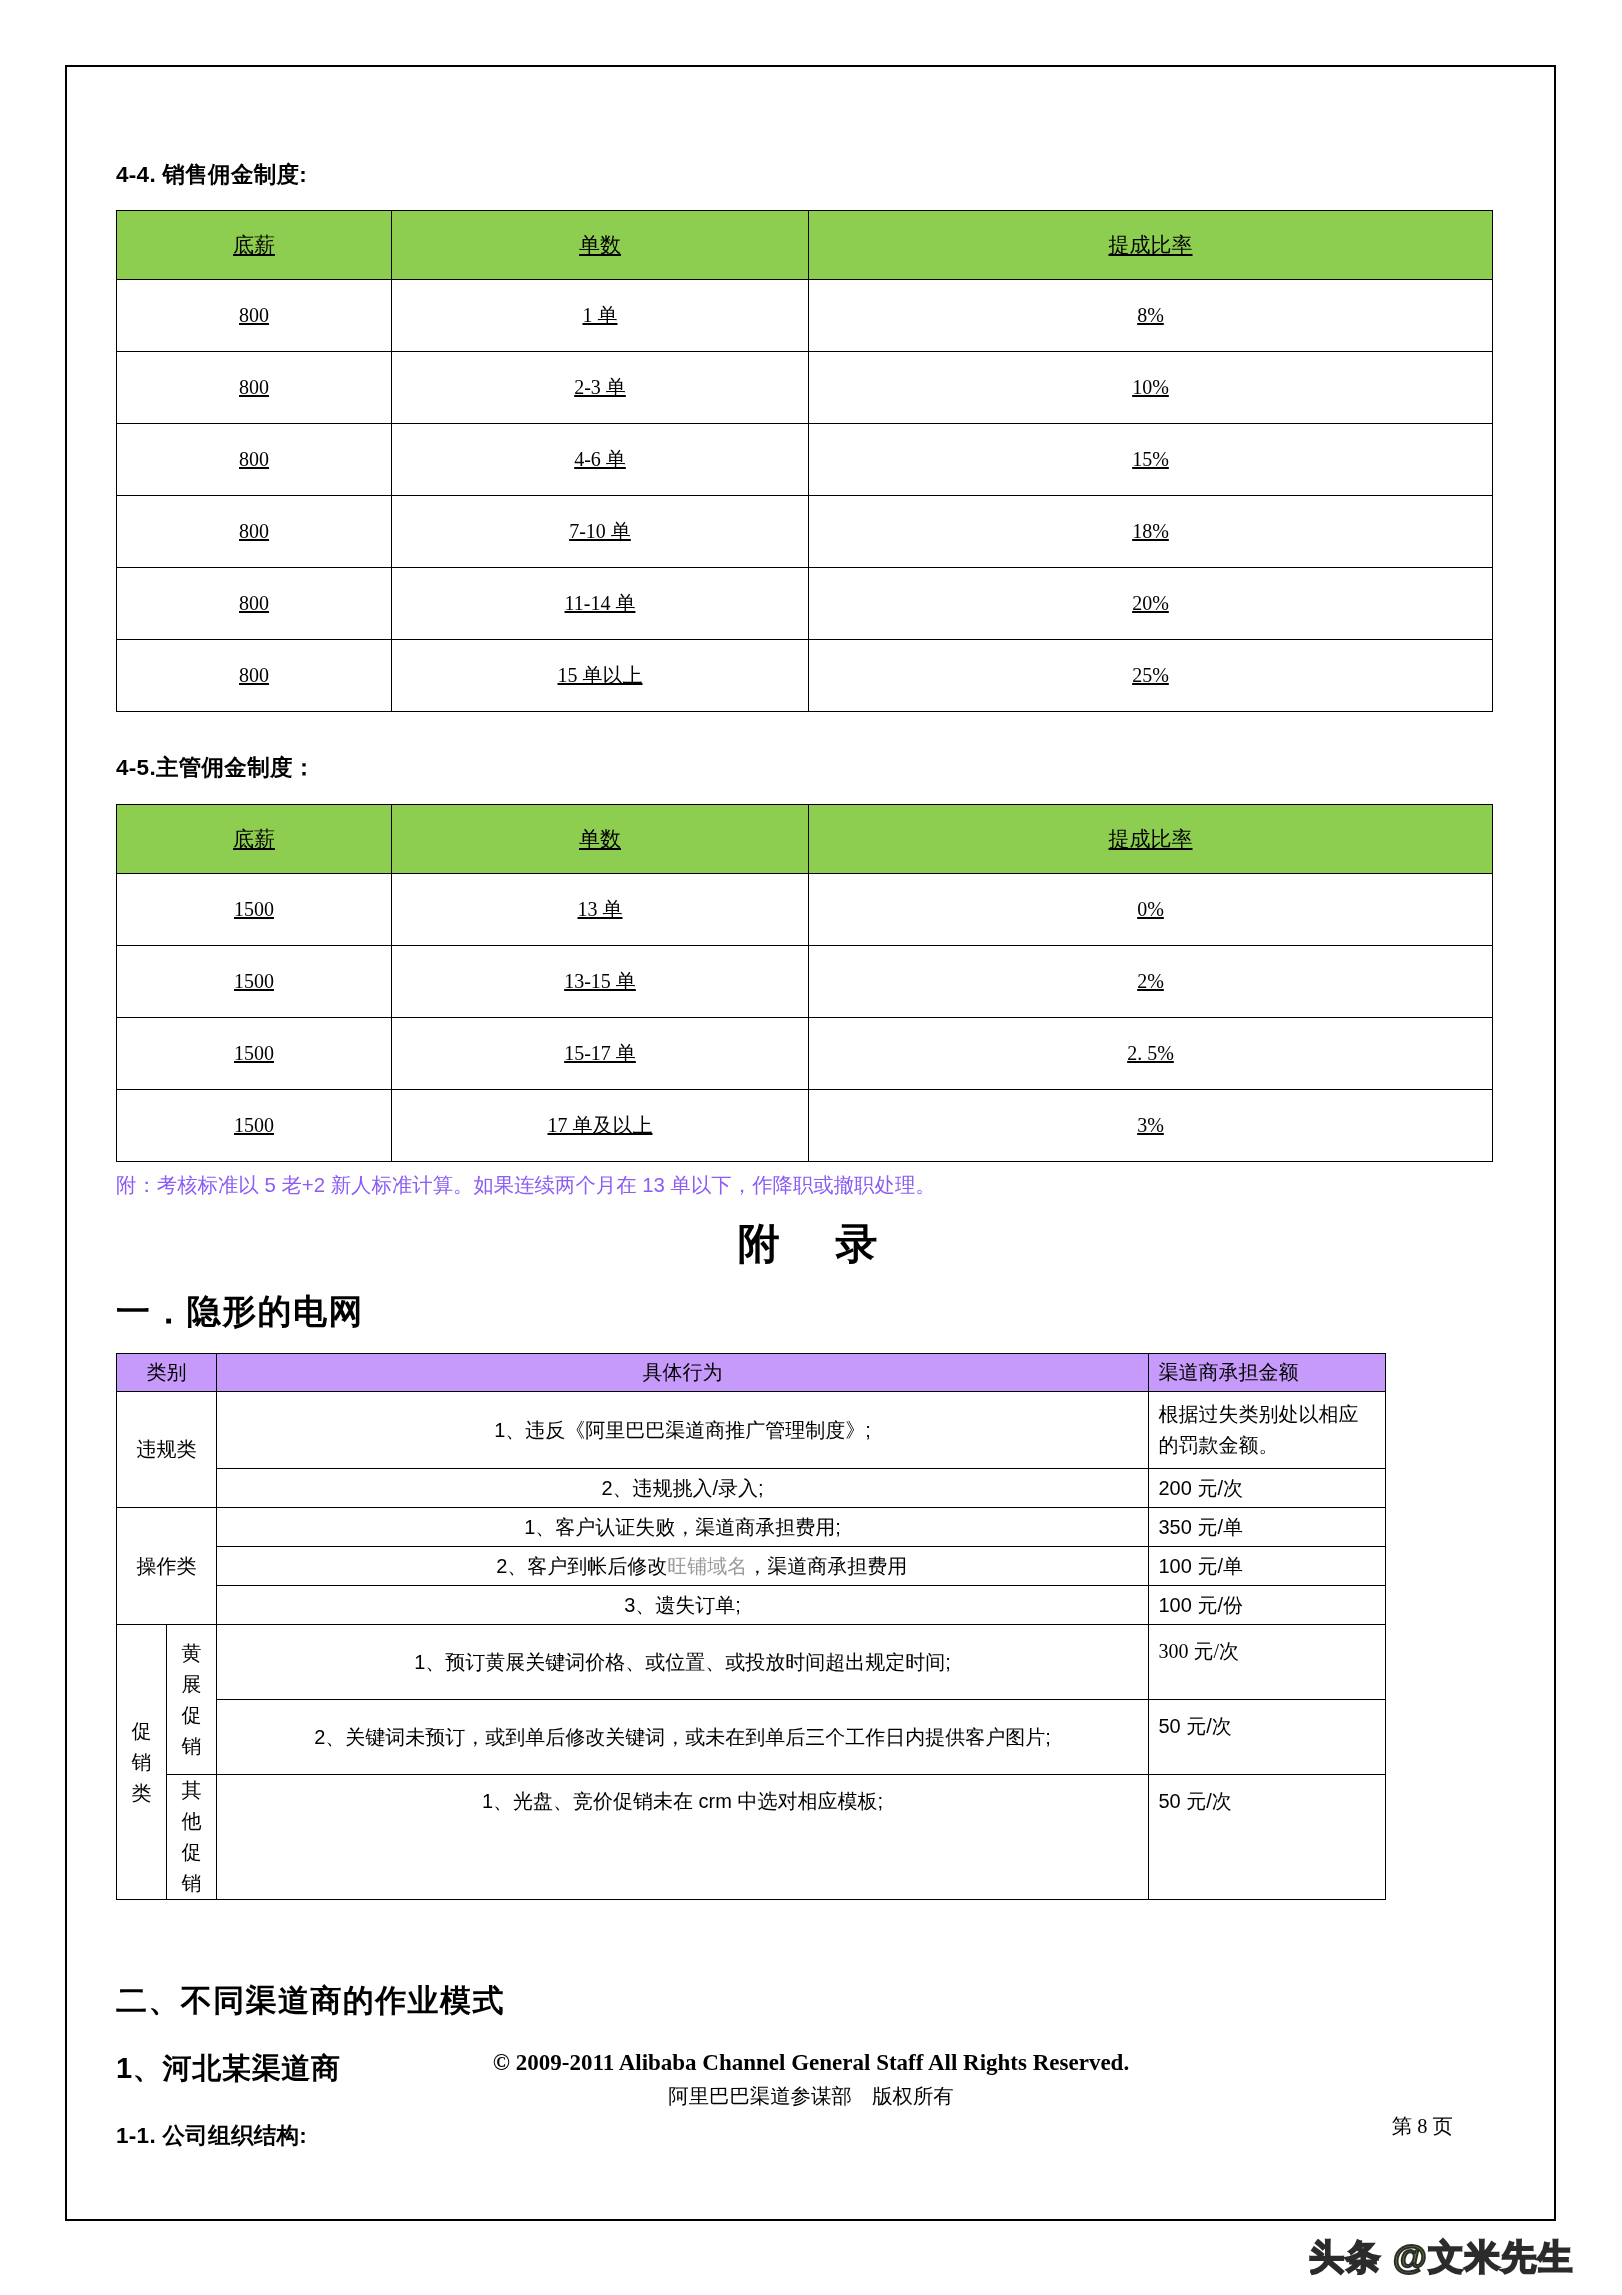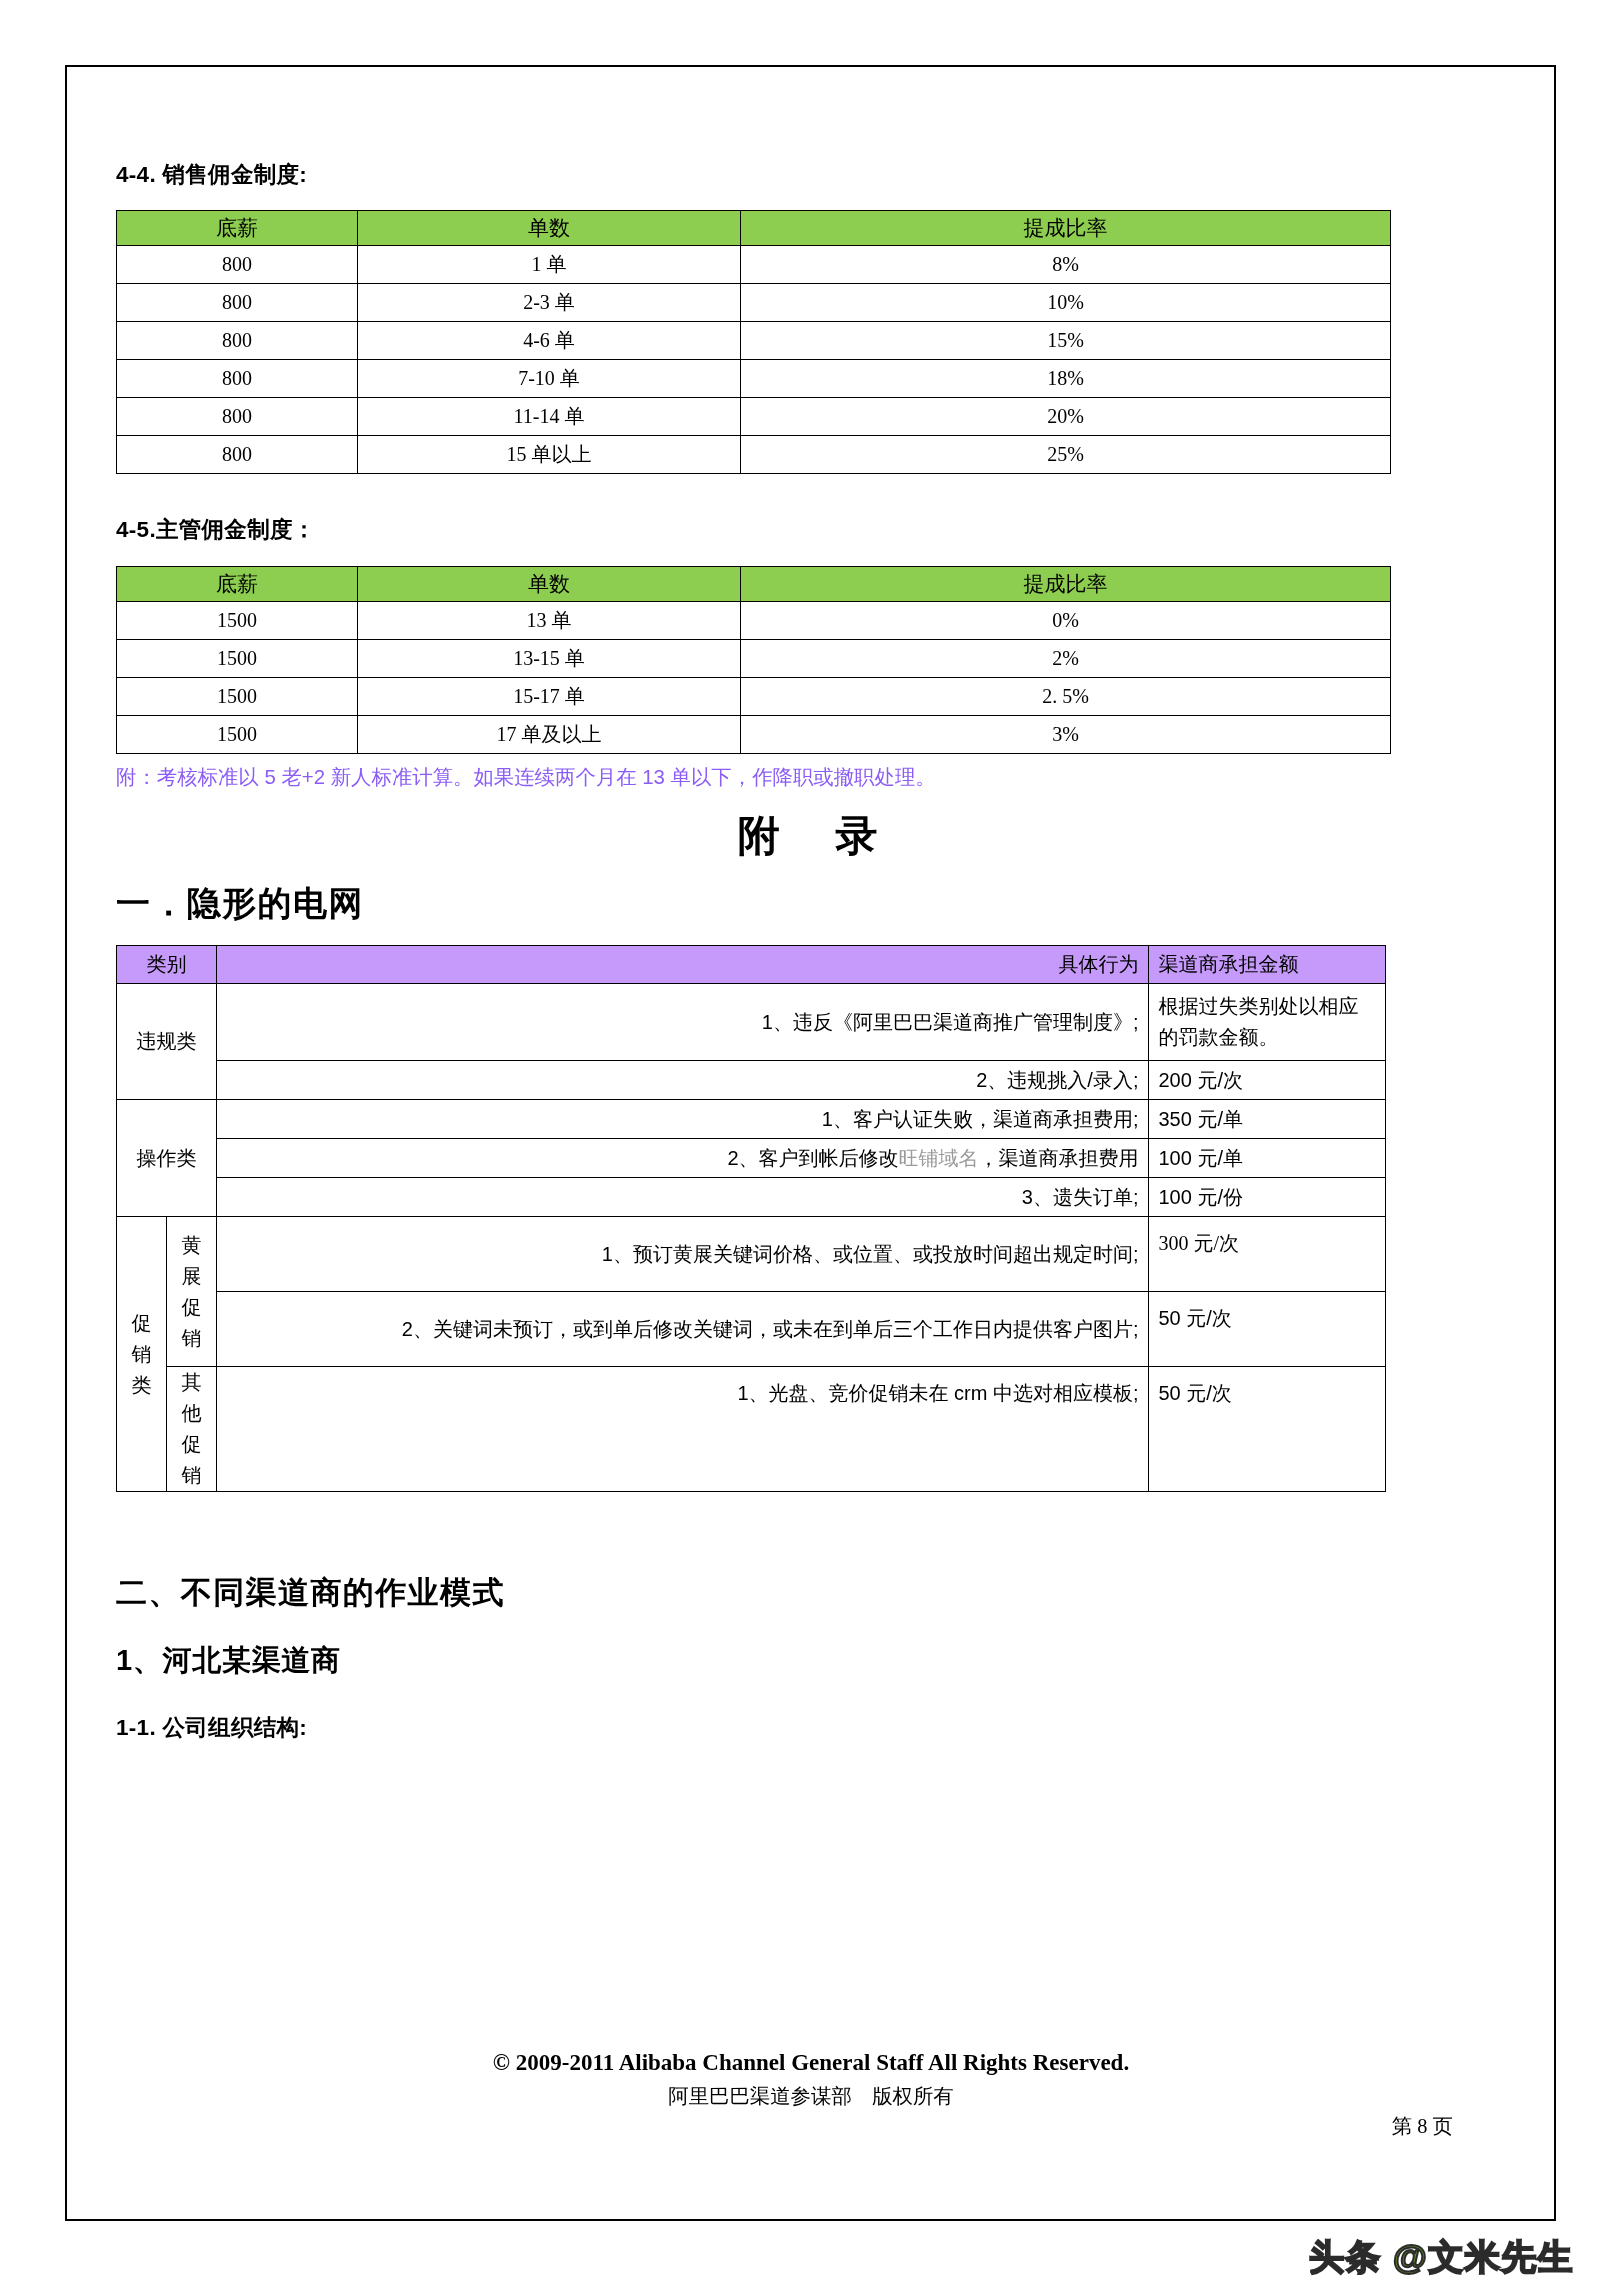--- a/index.html
+++ b/index.html
@@ -74,22 +74,23 @@
   }
 
   
   table.doc-tbl {
     border-collapse: collapse;
     width: 1270px;
     table-layout: fixed;
   }
   table.doc-tbl td, table.doc-tbl th {
     border: 1.4px solid #000;
-    padding: 0;
+    padding: 17px;
     vertical-align: middle;
+    text-decoration: underline;
   }
   .green-hdr {
     background: #8DCE50;
     text-align: center;
     font-family: "Liberation Serif", serif;
     font-size: 21px;
     font-weight: normal;
     height: 34px;
   }
   .cell-serif {
@@ -129,21 +130,21 @@
   }
   .cat-cell {
     text-align: center;
     width: 80px;
   }
   .sub-cat-cell {
     text-align: center;
     width: 74px;
   }
   .behav-cell {
-    text-align: right;
+    text-align: center;
   }
   .amt-cell {
     text-align: left;
     width: 217px;
   }
   .faded {
     color: #9a9a9a;
     font-family: "Liberation Serif", serif;
   }
 

